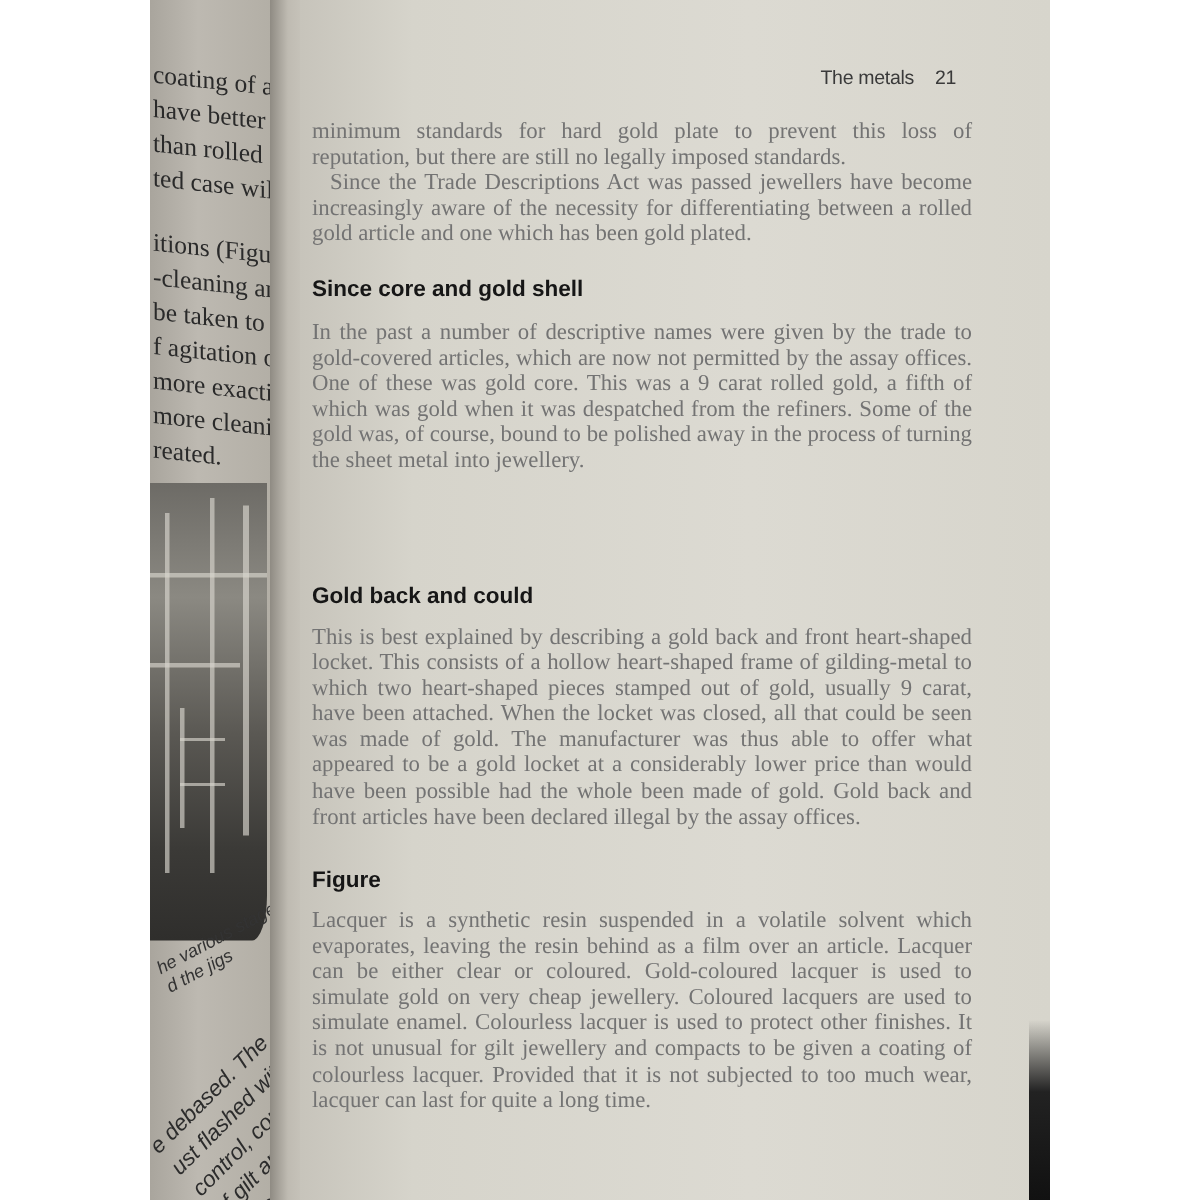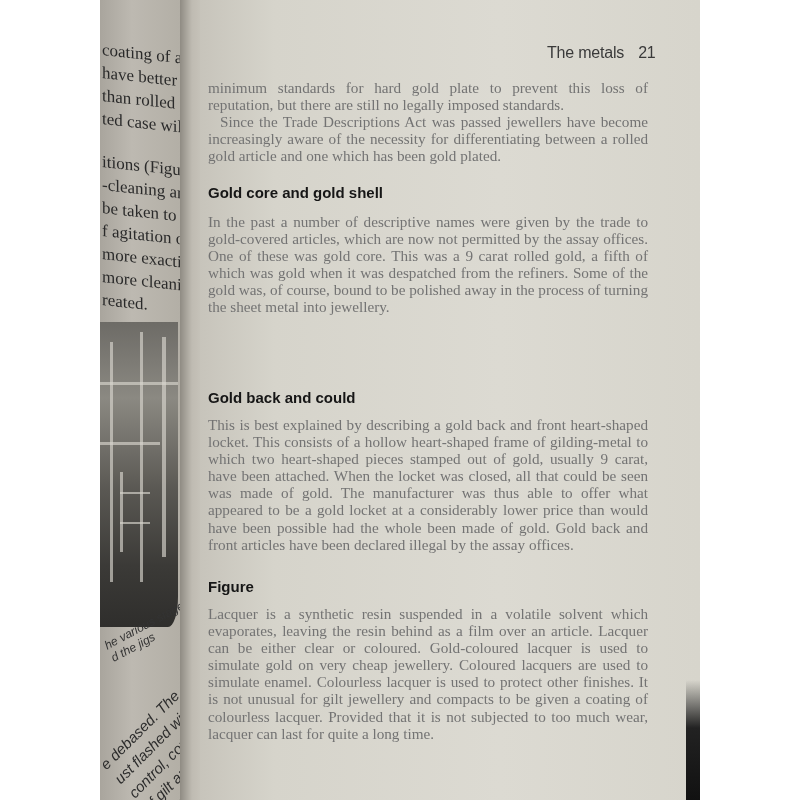--- a/index.html
+++ b/index.html
@@ -54,21 +54,21 @@
     background: linear-gradient(90deg, #c7c4bb 0%, #d6d4cb 15%, #dcdad2 60%, #d7d5cc 100%);
     color:#1f1f1f;
   }
   .edge {
     position:absolute; right:0; bottom:0; width:14px; height:120px;
     background: linear-gradient(180deg, rgba(0,0,0,0) 0%, #222 40%, #111 100%);
   }
   .running-head {
     position:absolute; left:347px; top:44px;
     font-family:"Liberation Sans","DejaVu Sans",sans-serif;
-    font-size:16px; color:#3a3a3a; letter-spacing:-0.2px;
+    font-size:13px; color:#3a3a3a; letter-spacing:-0.2px;
   }
   .running-head .num { margin-left:14px; }
   .text-block { position:absolute; left:108px; width:440px; }
   .para {
     font-size:15.2px; line-height:17.1px; margin:0; text-align:justify; color:#737373;
   }
   .para.indent { text-indent:12px; }
   .heading {
     font-family:"Liberation Sans","DejaVu Sans",sans-serif; font-weight:bold;
     font-size:15px; color:#161616; margin:0;
@@ -130,21 +130,21 @@
 <div class="running-head" style="left:547px;">
   <span>The metals</span><span class="num">21</span>
 </div>
 
 <div class="text-block" style="top:79px; left:208px;">
   <p class="para">minimum standards for hard gold plate to prevent this loss of reputation, but there are still no legally imposed standards.</p>
   <p class="para indent">Since the Trade Descriptions Act was passed jewellers have become increasingly aware of the necessity for differentiating between a rolled gold article and one which has been gold plated.</p>
 </div>
 
 <div class="text-block" style="top:184px; left:208px;">
-  <h2 class="heading">Gold core and gold shell</h2>
+  <h2 class="heading">Since core and gold shell</h2>
   <div style="height:12px"></div>
   <p class="para">In the past a number of descriptive names were given by the trade to gold-covered articles, which are now not permitted by the assay offices. One of these was gold core. This was a 9 carat rolled gold, a fifth of which was gold when it was despatched from the refiners. Some of the gold was, of course, bound to be polished away in the process of turning the sheet metal into jewellery.</p>
 </div>
 
 <div class="text-block" style="top:389px; left:208px;">
   <h2 class="heading">Gold back and could</h2>
   <div style="height:10px"></div>
   <p class="para">This is best explained by describing a gold back and front heart-shaped locket. This consists of a hollow heart-shaped frame of gilding-metal to which two heart-shaped pieces stamped out of gold, usually 9 carat, have been attached. When the locket was closed, all that could be seen was made of gold. The manufacturer was thus able to offer what appeared to be a gold locket at a considerably lower price than would have been possible had the whole been made of gold. Gold back and front articles have been declared illegal by the assay offices.</p>
 </div>
 

